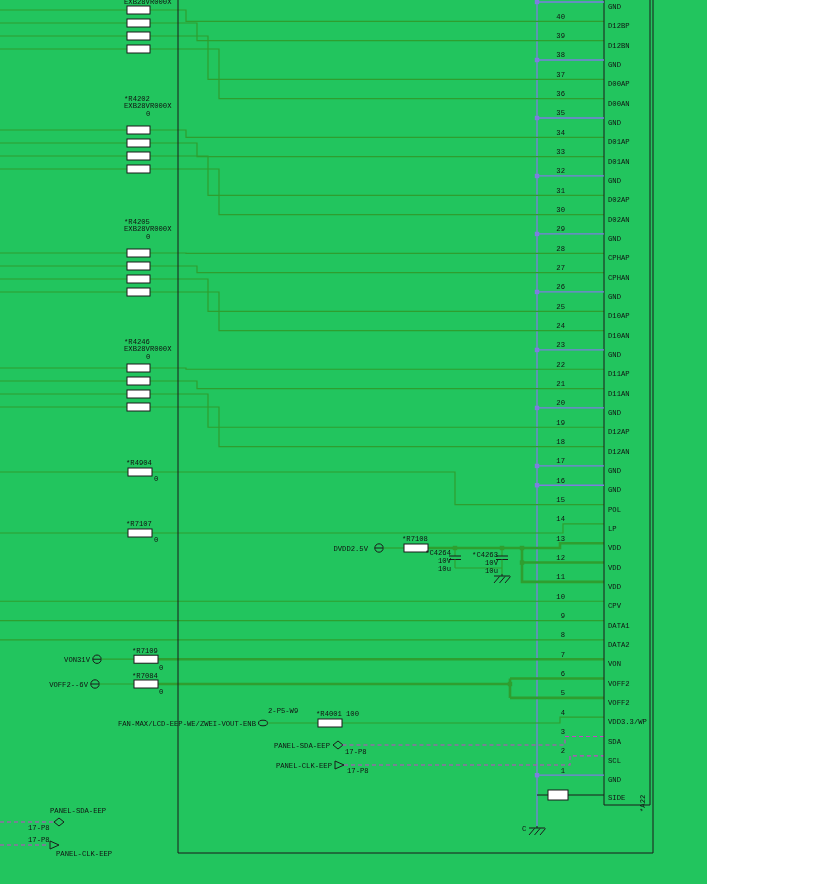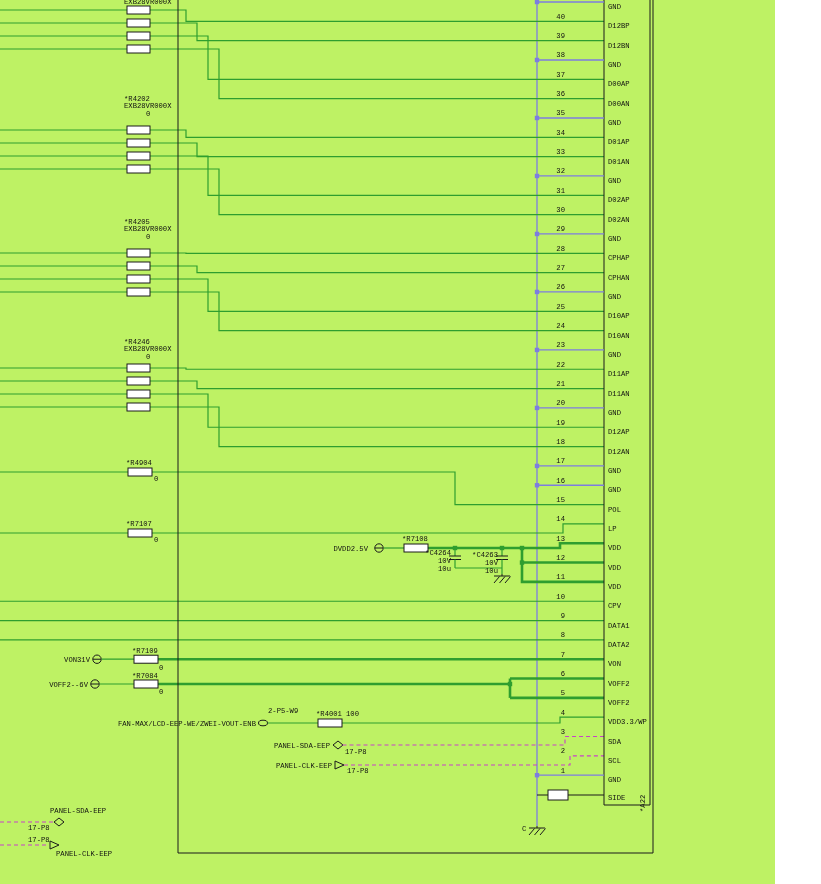--- a/index.html
+++ b/index.html
@@ -1,16 +1,16 @@
 <!DOCTYPE html>
 <html><head>
 <meta charset="utf-8">
 <style>
   html,body{margin:0;padding:0;background:#fff;}
-  .wrap{position:relative;width:775px;height:884px;background:#bef264;overflow:hidden;}
+  .wrap{position:relative;width:707px;height:884px;background:#22c55e;overflow:hidden;}
   svg text{font-family:"Liberation Mono","DejaVu Sans Mono",monospace;font-size:7.2px;fill:#111;}
   .wg {stroke:#2f9e2f;stroke-width:1.2;fill:none;}
   .wgt{stroke:#2f9e2f;stroke-width:2.6;fill:none;}
   .wb {stroke:#7d7de0;stroke-width:1.3;fill:none;}
   .wk {stroke:#1a1a1a;stroke-width:1;fill:none;}
   .wm {stroke:#c743c7;stroke-width:1.1;fill:none;stroke-dasharray:4 3;}
   .box{stroke:#1a1a1a;stroke-width:1;fill:#ffffff;}
   .sym{stroke:#1a1a1a;stroke-width:1;fill:none;}
   .sq {fill:#7d7de0;stroke:none;}
   .sqg{fill:#2f9e2f;stroke:none;}

